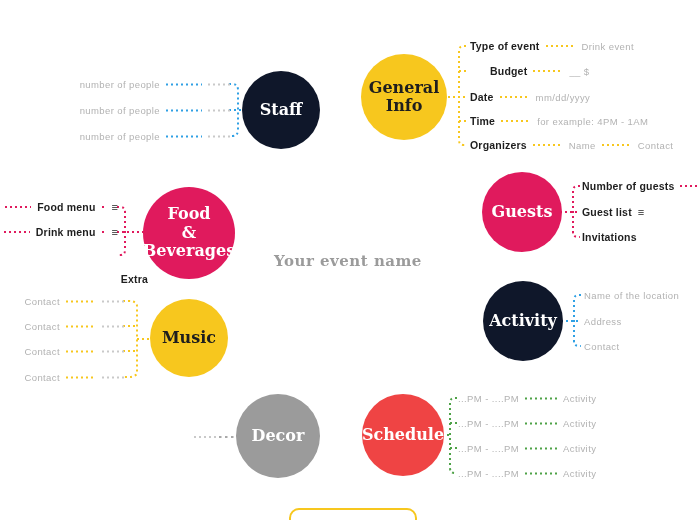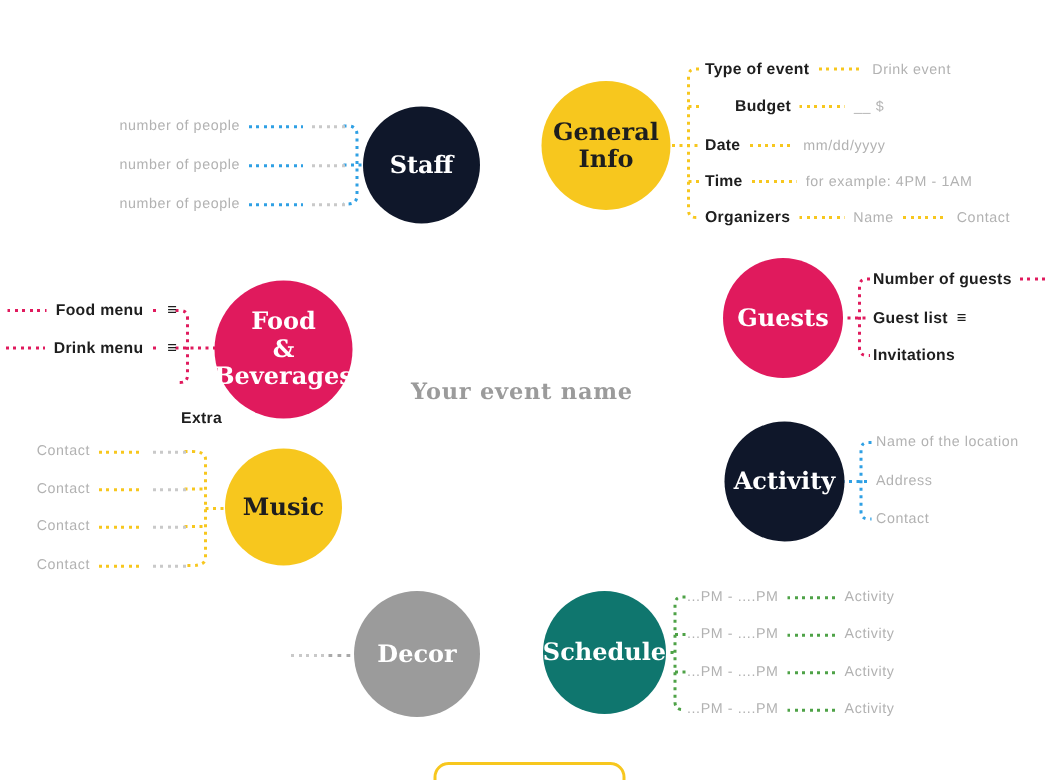--- a/index.html
+++ b/index.html
@@ -19,21 +19,21 @@
     position:absolute;border-radius:50%;display:flex;align-items:center;justify-content:center;
     text-align:center;z-index:2;cursor:default;
   }
   .circle .clabel{
     font-family:"DejaVu Serif",serif;font-weight:700;font-size:16px;line-height:1.15;
     white-space:pre-line;
   }
   .fill-blue{background:#0f172a;color:#ffffff;}
   .fill-yellow{background:#f7c71e;color:#1e1e1e;}
   .fill-pink{background:#e01a5d;color:#ffffff;}
-  .fill-green{background:#0f766e;color:#ffffff;}
+  .fill-green{background:#ef4444;color:#ffffff;}
   .fill-gray{background:#9b9b9b;color:#ffffff;}
 
   .row{
     position:absolute;display:flex;align-items:center;white-space:nowrap;
     column-gap:6px;z-index:2;transform:translateY(-50%);
   }
   .muted{font-size:9.5px;color:#b2b2b2;letter-spacing:.4px;}
   .bold{font-size:10.5px;font-weight:700;color:#1e1e1e;letter-spacing:.2px;}
   .lead{
     height:2px;display:inline-block;

